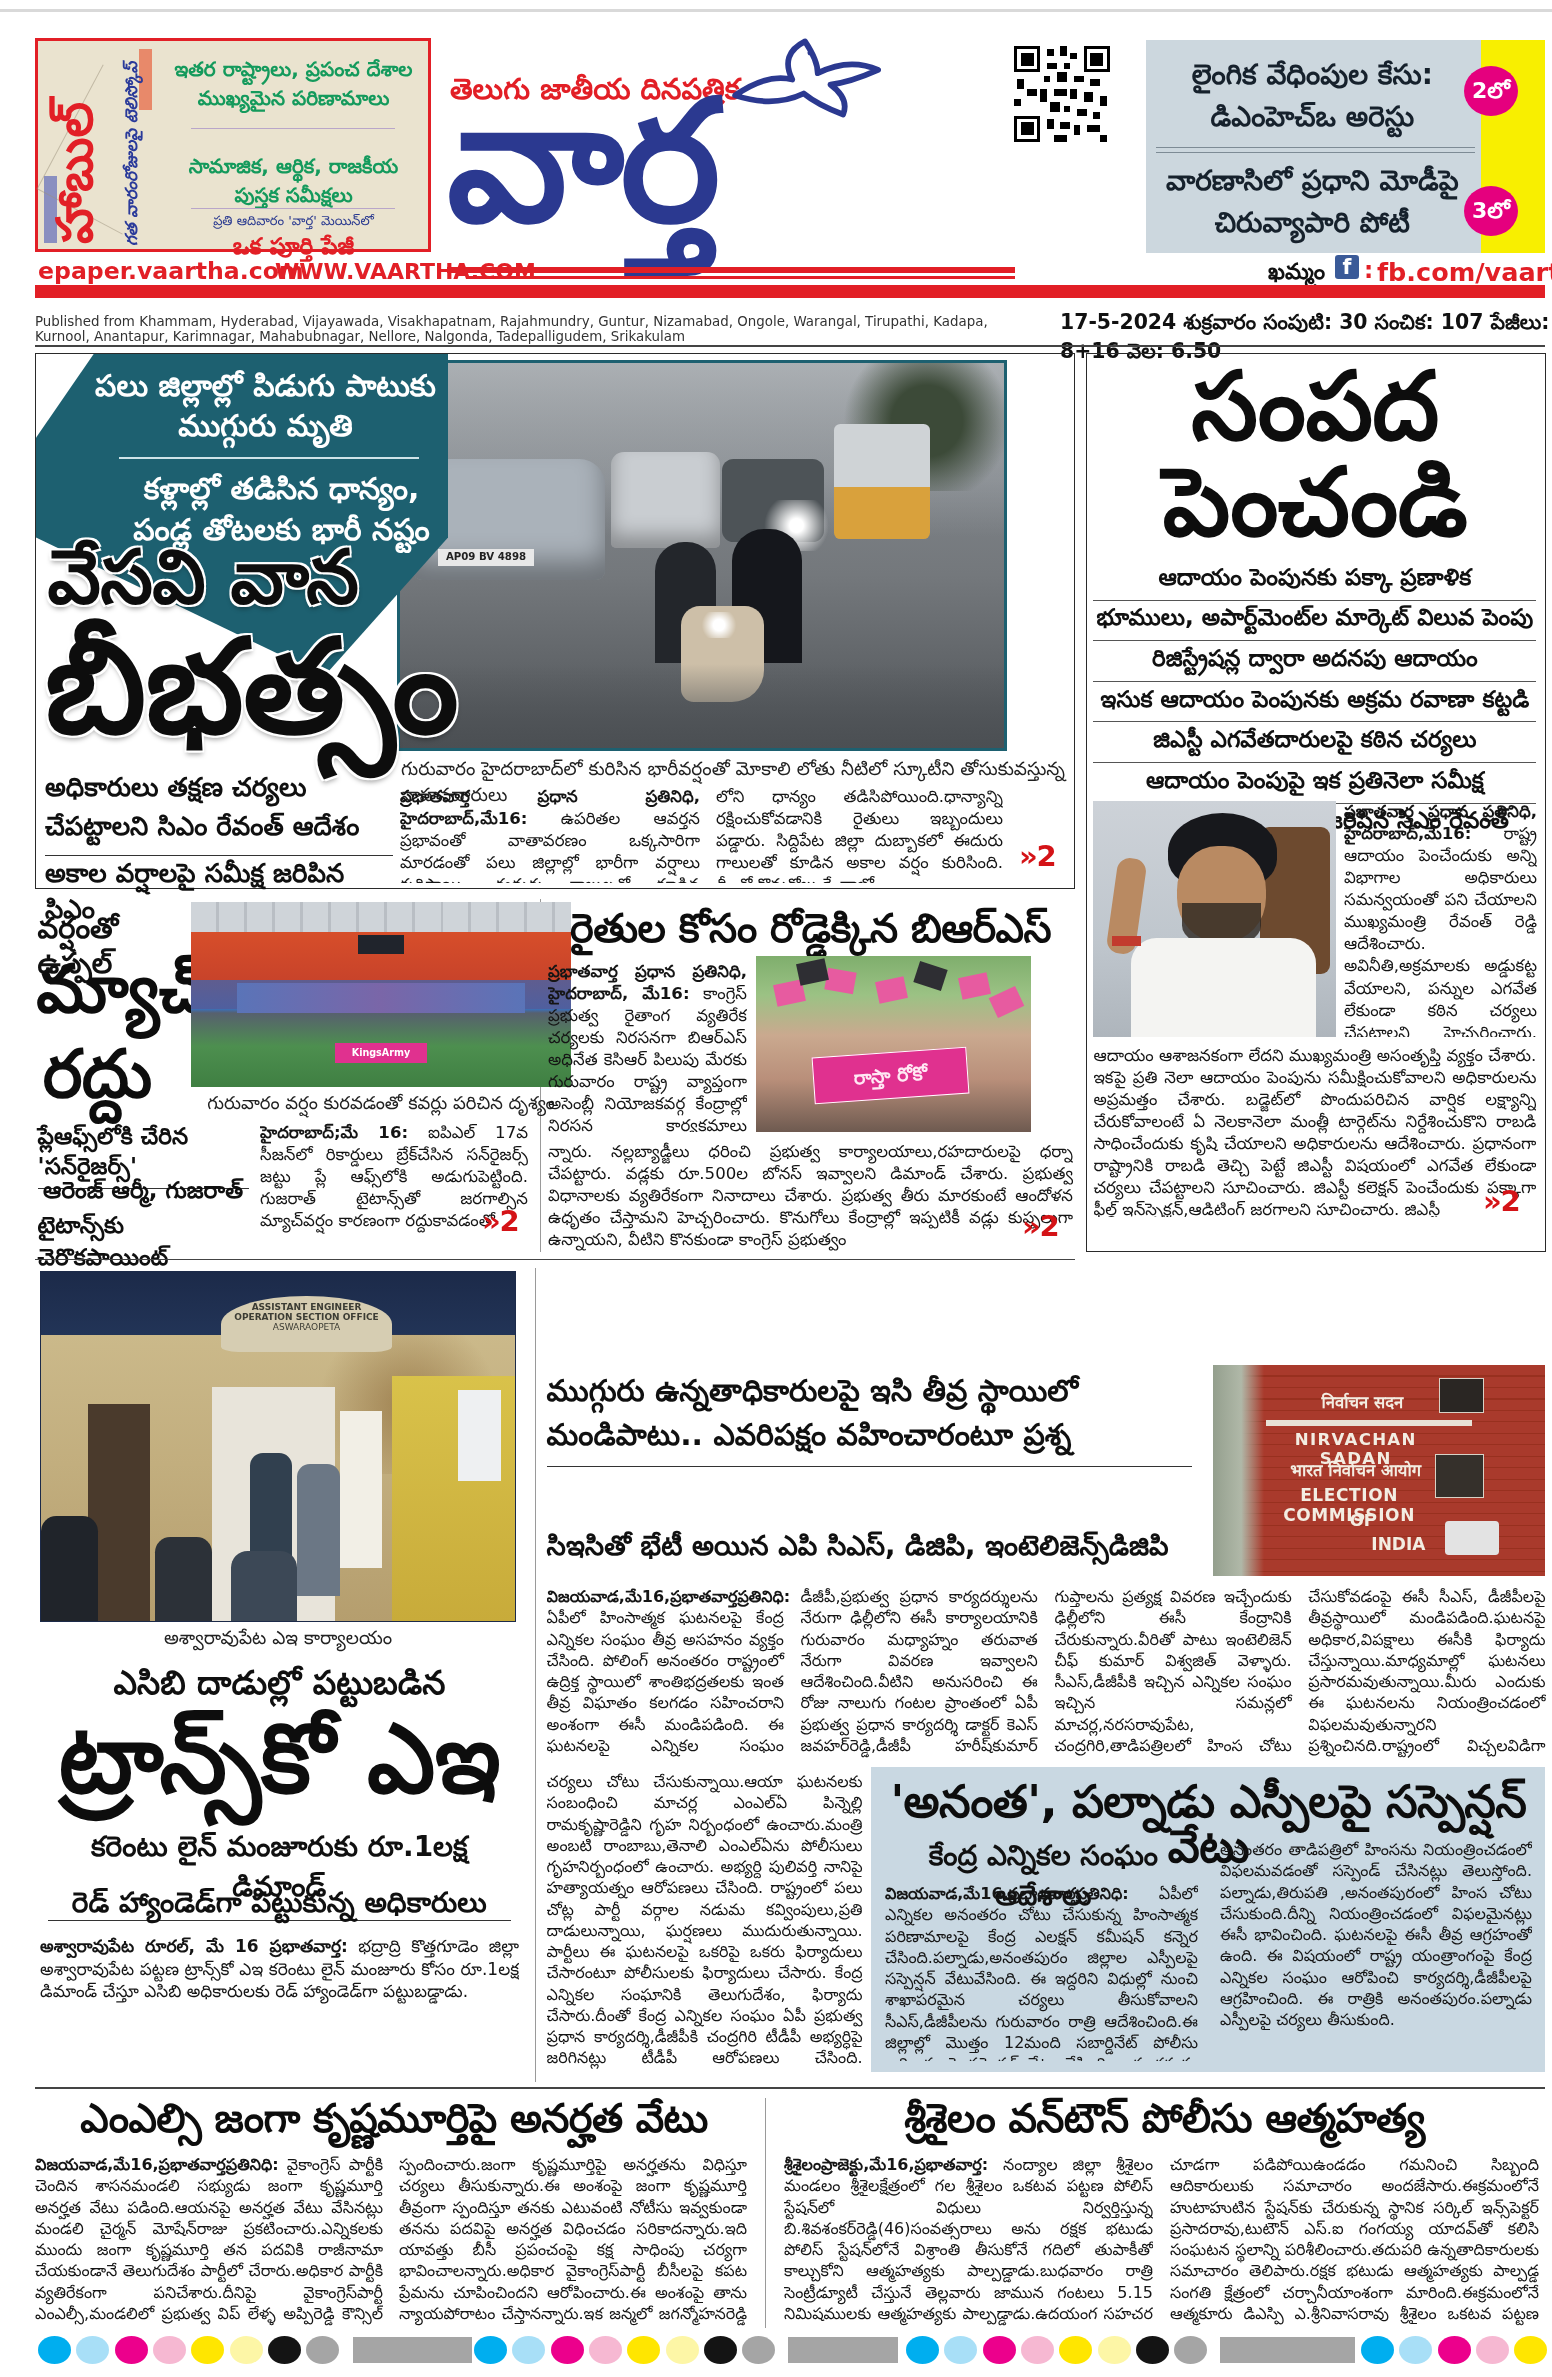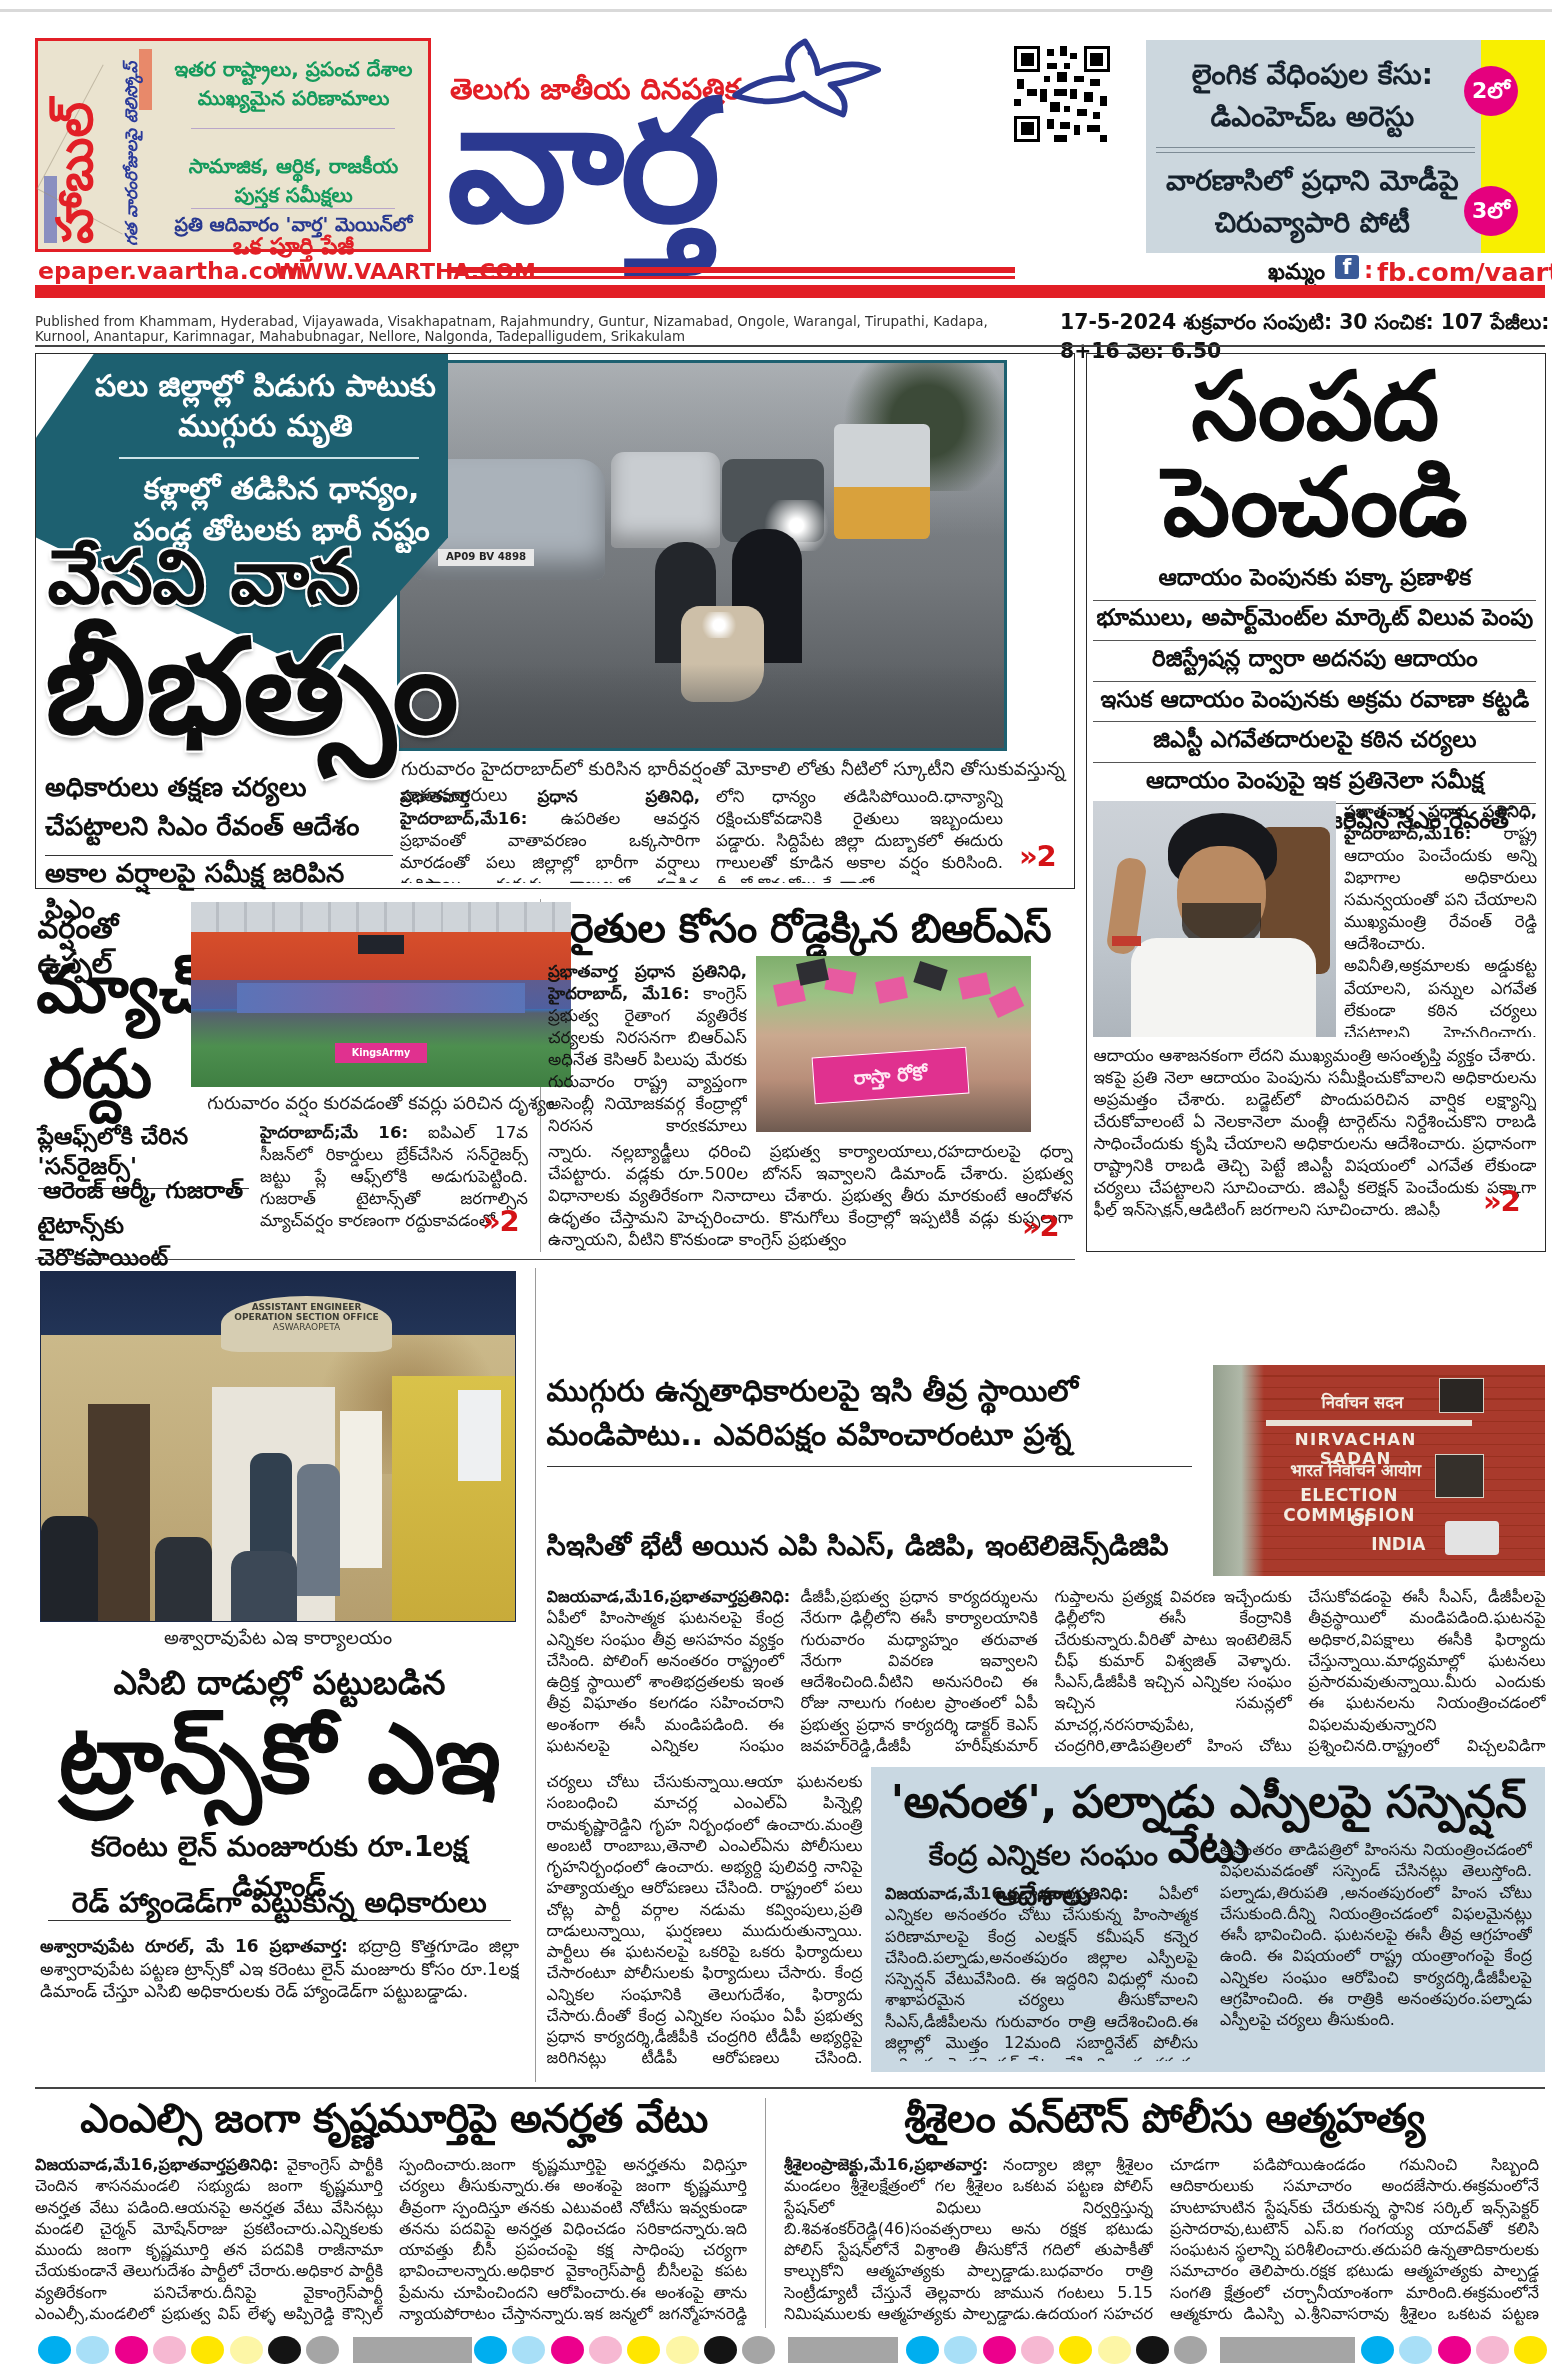--- a/index.html
+++ b/index.html
@@ -37,21 +37,21 @@
   <div class="abs" style="left:35px;top:38px;width:396px;height:214px;background:#eae3cf;border:3.2px solid #e21f26;box-sizing:border-box;">
     <div class="abs" style="left:101px;top:7.7px;width:12.8px;height:61px;background:#e8896a;"></div>
     <div class="abs" style="left:6.4px;bottom:6.4px;width:12.8px;height:67px;background:#8a8fc0;"></div>
     <div class="abs" style="left:25.5px;top:38px;width:96px;height:140px;border-left:1.9px solid #9b917c;border-bottom:1.9px solid #9b917c;transform:rotate(28deg);opacity:.5;"></div>
     <div class="abs kicker-teal" style="left:11.5px;top:5.1px;height:198px;width:77px;writing-mode:vertical-rl;transform:rotate(180deg);color:#e21f26;font-size:50px;font-weight:900;line-height:1;">హాబుల్</div>
     <div class="abs" style="left:83px;top:12.8px;height:192px;width:29px;writing-mode:vertical-rl;transform:rotate(180deg);color:#2a3a9a;font-size:16.6px;font-weight:bold;font-style:italic;">గత వారంరోజులపై టెలిస్కోప్</div>
     <div class="abs c" style="left:128px;top:14px;width:255px;color:#149a5c;font-size:20px;font-weight:bold;line-height:1.45;">ఇతర రాష్ట్రాలు, ప్రపంచ దేశాల ముఖ్యమైన పరిణామాలు</div>
     <div class="abs" style="left:153px;top:87px;width:204px;height:1.3px;background:#b9a6c9;"></div>
     <div class="abs c" style="left:128px;top:111px;width:255px;color:#149a5c;font-size:20px;font-weight:bold;line-height:1.45;">సామాజిక, ఆర్థిక, రాజకీయ పుస్తక సమీక్షలు</div>
     <div class="abs" style="left:153px;top:167px;width:204px;height:1.3px;background:#b9a6c9;"></div>
-    <div class="abs c" style="left:128px;top:172px;width:255px;color:#28388f;font-size:19px;font-weight:bold;">ప్రతి ఆదివారం 'వార్త' మెయిన్‌లో</div>
+    <div class="abs c" style="left:128px;top:172px;width:255px;color:#28388f;font-size:13px;font-weight:normal;">ప్రతి ఆదివారం 'వార్త' మెయిన్‌లో</div>
     <div class="abs c red" style="left:128px;top:192px;width:255px;font-size:23px;font-weight:900;">ఒక పూర్తి పేజీ</div>
   </div>
   <div class="abs red b" style="left:38px;top:257px;font-size:23.6px;">epaper.vaartha.com</div>
   <div class="abs red b" style="left:275px;top:259px;font-size:22px;">WWW.VAARTHA.COM</div>
 
   <div class="abs red b" style="left:450px;top:72px;font-size:29px;">తెలుగు జాతీయ దినపత్రిక</div>
   <svg class="abs" style="left:722px;top:35px;" width="166" height="89" viewBox="0 0 260 140">
     <path d="M20 95 Q70 60 110 70 Q90 30 130 10 Q150 40 150 60 Q200 35 245 55 Q200 75 170 78 Q200 100 190 125 Q150 110 128 92 Q80 115 20 95 Z" fill="#ffffff" stroke="#2b3990" stroke-width="9" stroke-linejoin="round"></path>
     <circle cx="138" cy="28" r="4" fill="#2b3990"></circle>
   </svg>

